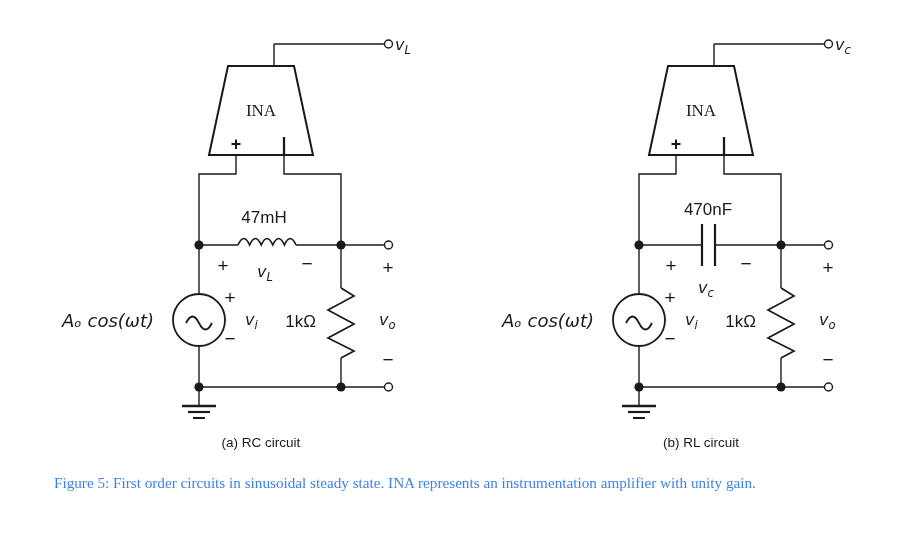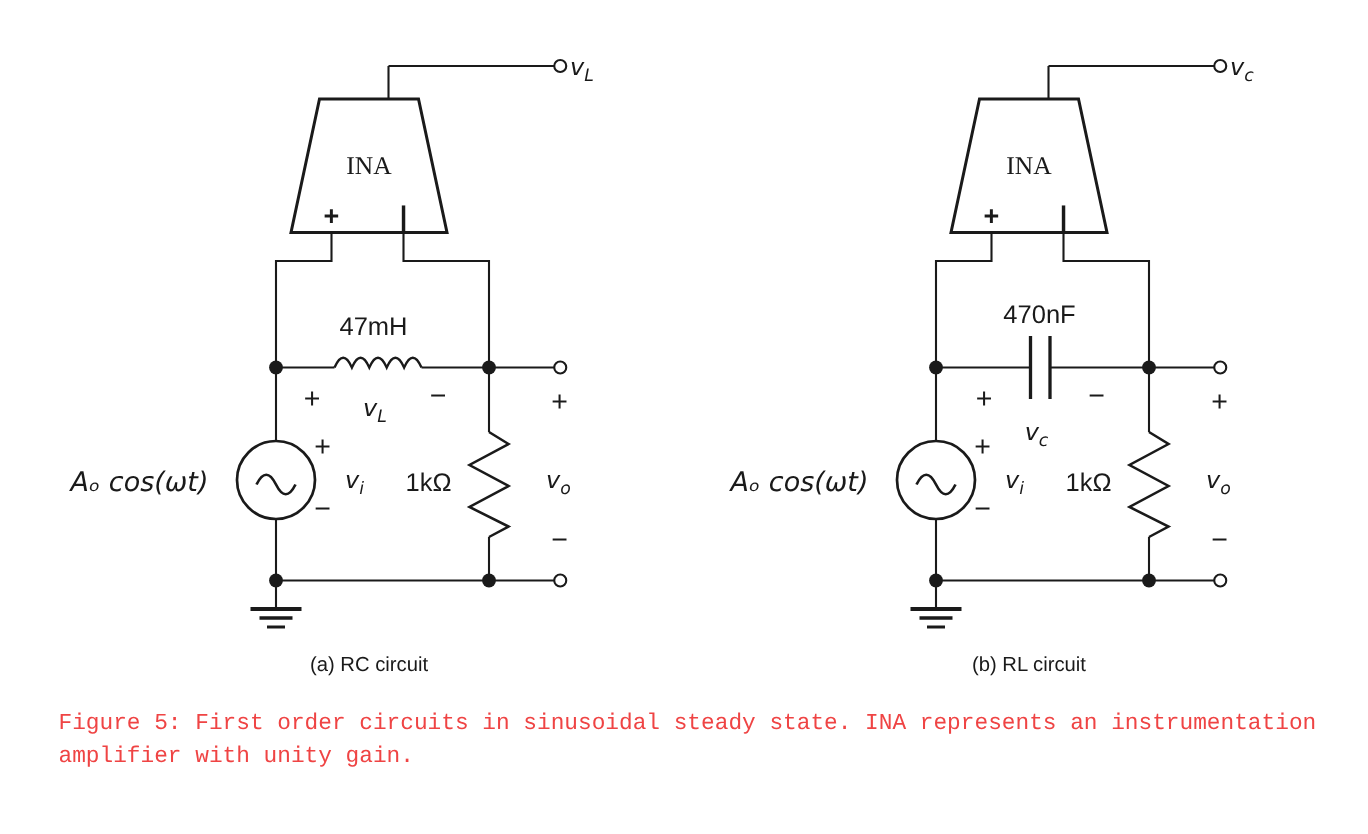--- a/index.html
+++ b/index.html
@@ -10,21 +10,21 @@
   body {
     width: 912px;
     height: 556px;
     font-family: "Liberation Sans", sans-serif;
     color: #1a1a1a;
     overflow: hidden;
     position: relative;
   }
   #figure-root {
     position: absolute;
-    left: 1px; top: 0;
+    left: 16px; top: 0;
     width: 790px;
     height: 556px;
   }
   svg.circuit-canvas {
     position: absolute;
     left: 0; top: 0;
     width: 912px;
     height: 556px;
     display: block;
   }
@@ -63,22 +63,22 @@
     font-size: 0.72em;
     font-style: italic;
   }
   .caption-block {
     position: absolute;
     left: 38px;
     top: 472px;
     width: 845px;
     font-size: 15.2px;
     line-height: 1.42;
-    color: #ef4444;
-    font-family: Liberation Mono, monospace;
+    color: #3b82f6;
+    font-family: Liberation Serif, serif;
   }
 </style>
 </head>
 <body>
 
 <div id="figure-root">
 
   <svg class="circuit-canvas" viewBox="0 0 912 556">
 
     <g>

